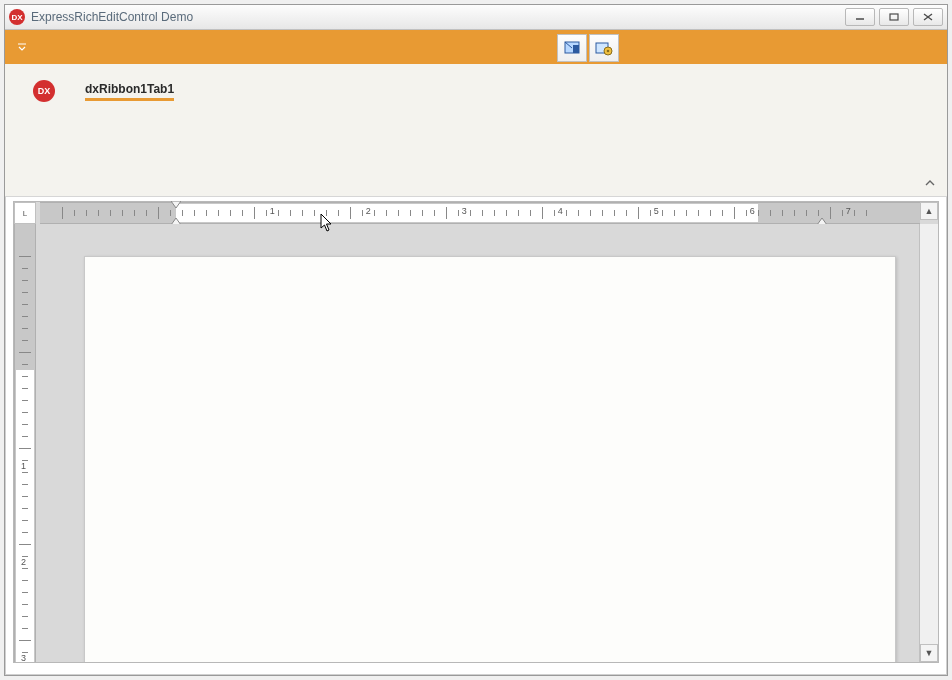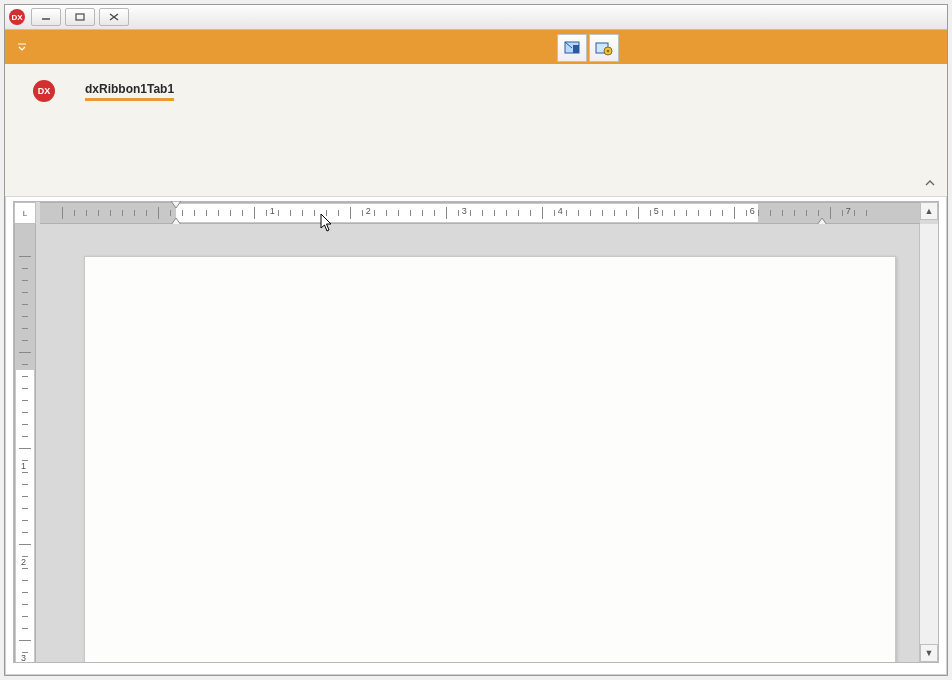--- a/index.html
+++ b/index.html
@@ -323,20 +323,21 @@
     z-index: 100;
   }
 </style>
 </head>
 <body>
 
 <div class="window">
 
   <div class="titlebar">
     <div class="title-icon">DX</div>
+    <div class="title-text">ExpressRichEditControl Demo</div>
     <div class="window-controls">
       <div class="win-btn">
         <svg width="10" height="8">
             <line x1="1" y1="6" x2="9" y2="6" stroke="#4a4a4a" stroke-width="1.5"></line>
           </svg>
       </div>
       <div class="win-btn">
         <svg width="10" height="8">
             <rect x="1" y="1" width="8" height="6" fill="none" stroke="#4a4a4a" stroke-width="1.2"></rect>
           </svg>

